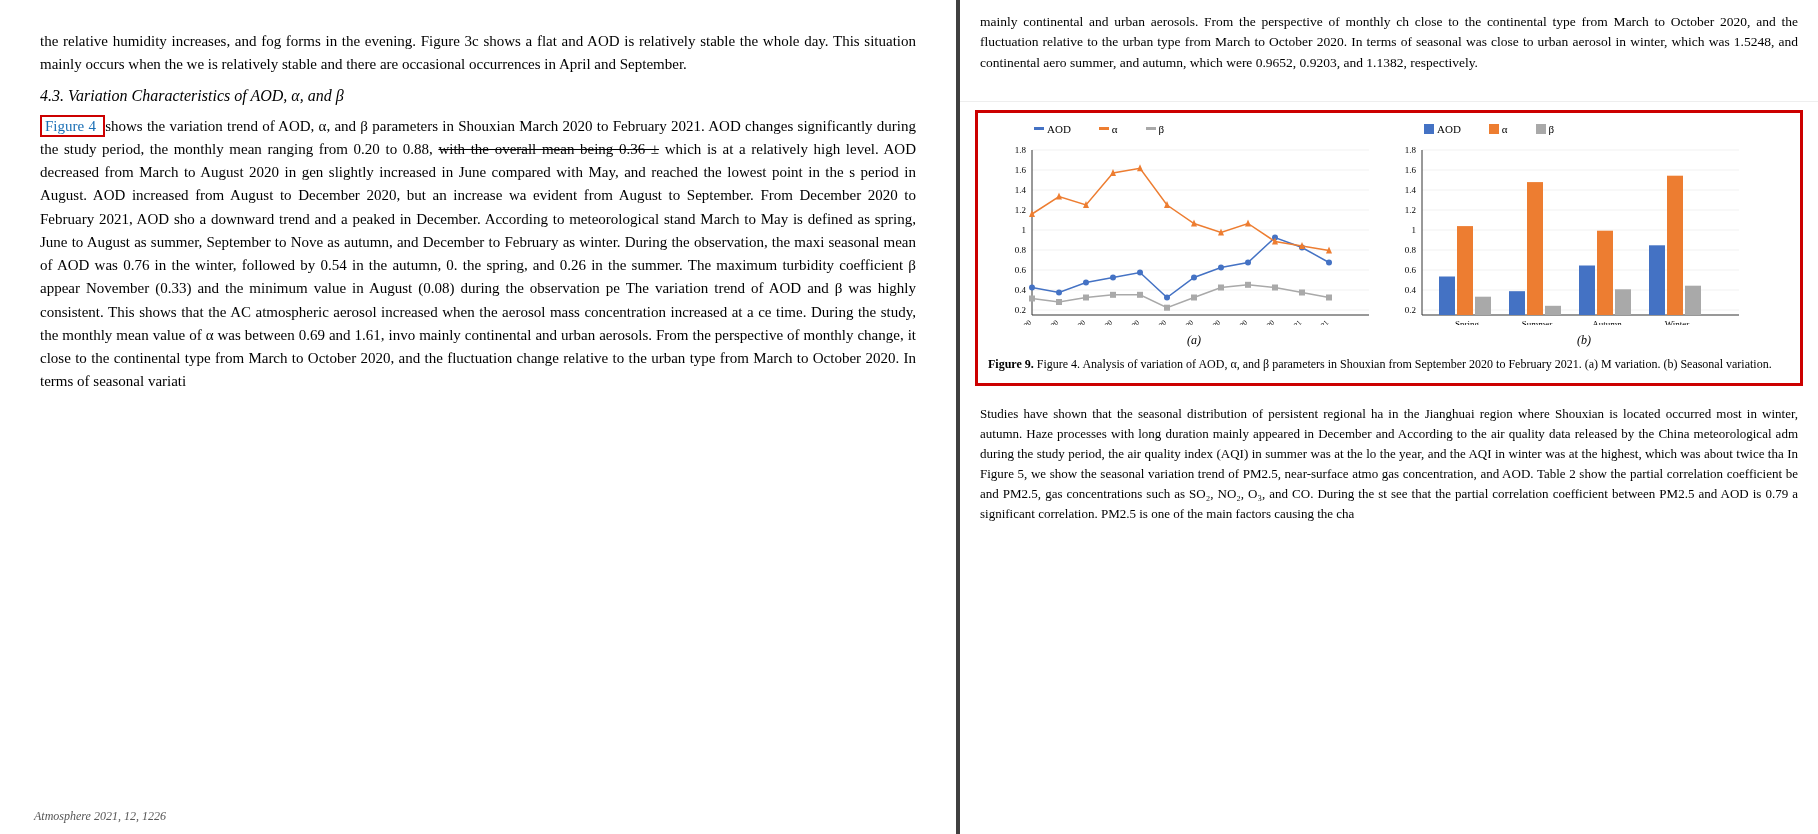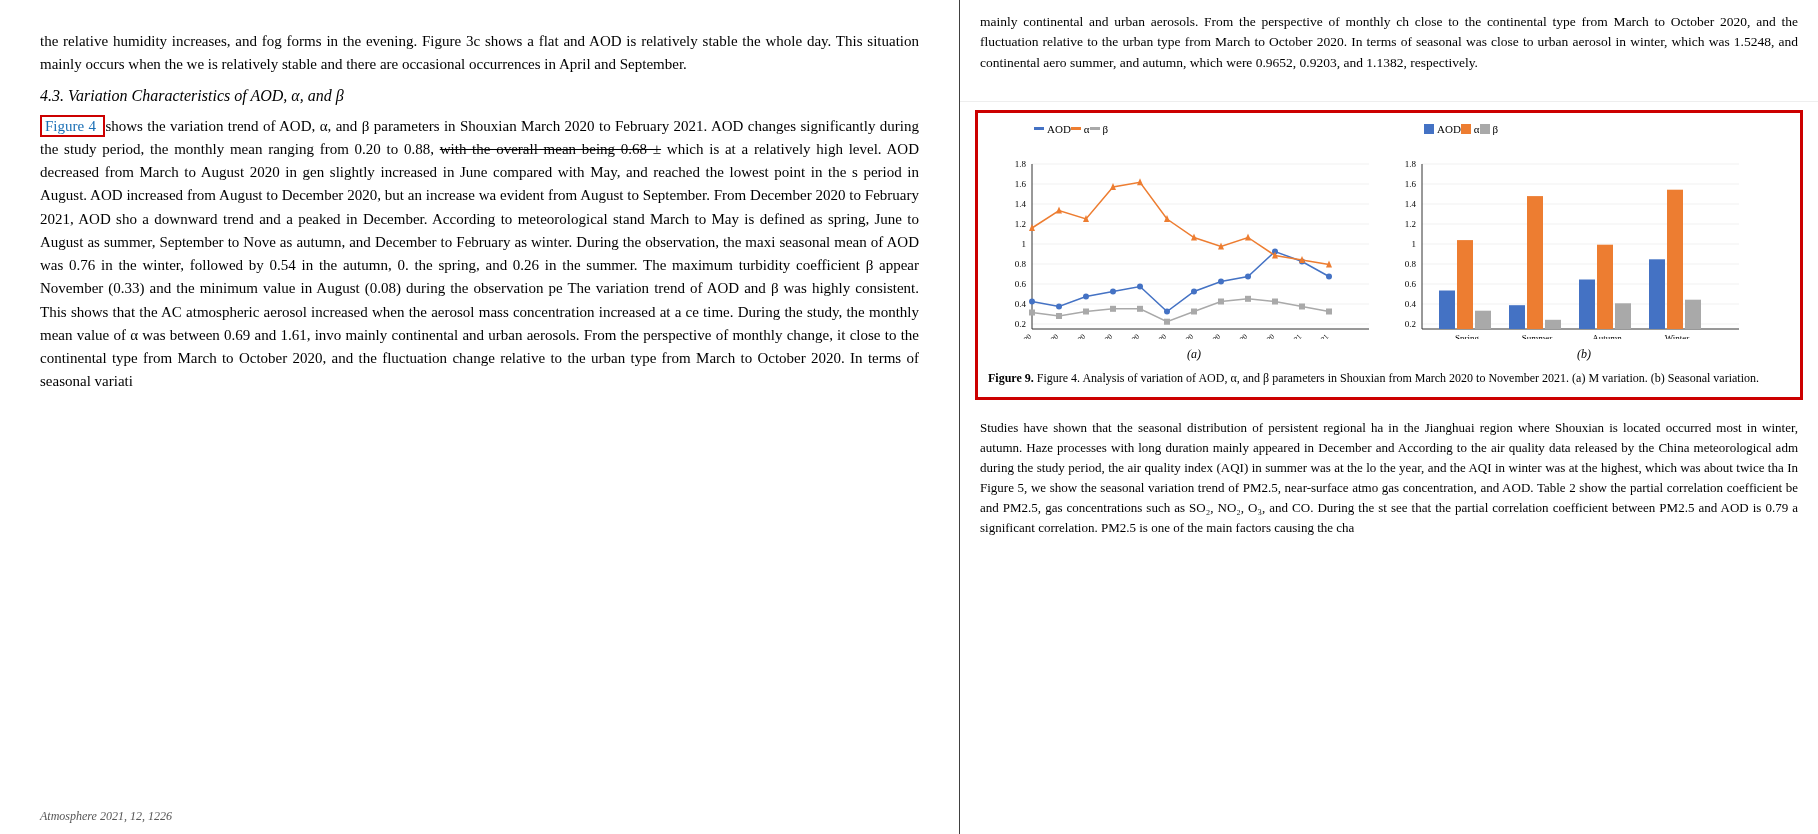--- a/index.html
+++ b/index.html
@@ -11,21 +11,21 @@
       height: 834px;
       overflow: hidden;
     }
 
     
     .left-panel {
       width: 960px;
       height: 834px;
       padding: 30px 40px 20px 40px;
       overflow: hidden;
-      border-right: 1px solid #404040;
+      border-right: 4px solid #404040;
       position: relative;
     }
 
     .left-panel p {
       font-size: 15px;
       line-height: 1.55;
       text-align: justify;
       margin-bottom: 10px;
     }
 
@@ -48,21 +48,21 @@
       text-decoration: none;
     }
 
     .strikethrough {
       text-decoration: line-through;
     }
 
     .footer-text {
       position: absolute;
       bottom: 10px;
-      left: 40px;
+      left: 34px;
       font-size: 12px;
       color: #555;
       font-style: italic;
       font-family: Liberation Serif, serif;
     }
 
     
     .right-panel {
       width: 858px;
       height: 834px;
@@ -127,23 +127,23 @@
     }
 
     
     svg text {
       font-family: 'Times New Roman', Times, serif;
     }
 
     
     .legend {
       display: flex;
-      gap: 0;
+      gap: 28px;
       font-size: 11px;
-      margin-bottom: 14px;
+      margin-bottom: 0;
       padding-left: 30px;
     }
     .legend-item {
       display: flex;
       align-items: center;
       gap: 3px;
     }
     .legend-dot {
       width: 10px;
       height: 3px;
@@ -170,21 +170,21 @@
 
   <h3>4.3. Variation Characteristics of AOD, α, and β</h3>
 
   <p>
     <span class="highlight-box">
       <a class="link-blue">Figure 4</a>
     </span>
     <span>
       shows the variation trend of AOD, α, and β parameters in Shouxian
       March 2020 to February 2021. AOD changes significantly during the study period,
-      the monthly mean ranging from 0.20 to 0.88, <span class="strikethrough">with the overall mean being 0.68 ±</span>
+      the monthly mean ranging from 0.20 to 0.88, <span class="strikethrough">with the overall mean being 0.36 ±</span>
       which is at a relatively high level. AOD decreased from March to August 2020 in gen
       slightly increased in June compared with May, and reached the lowest point in the s
       period in August. AOD increased from August to December 2020, but an increase wa
       evident from August to September. From December 2020 to February 2021, AOD sho
       a downward trend and a peaked in December. According to meteorological stand
       March to May is defined as spring, June to August as summer, September to Nove
       as autumn, and December to February as winter. During the observation, the maxi
       seasonal mean of AOD was 0.76 in the winter, followed by 0.54 in the autumn, 0.
       the spring, and 0.26 in the summer. The maximum turbidity coefficient β appear
       November (0.33) and the minimum value in August (0.08) during the observation pe
@@ -377,19 +377,19 @@
           <text x="213" y="192" font-size="9" text-anchor="middle">Autumn</text>
           <text x="283" y="192" font-size="9" text-anchor="middle">Winter</text>
         </svg>
         <div class="chart-label">(b)</div>
       </div>
 
     </div>
 
     <div class="figure-caption">
       <strong>Figure 9.</strong>
-      <span>Figure 4. Analysis of variation of AOD, α, and β parameters in Shouxian from March 2020 to November 2021. (a) M variation. (b) Seasonal variation.</span>
+      <span>Figure 4. Analysis of variation of AOD, α, and β parameters in Shouxian from September 2020 to February 2021. (a) M variation. (b) Seasonal variation.</span>
     </div>
   </div>
 
   <div class="right-bottom">Studies have shown that the seasonal distribution of persistent regional ha in the Jianghuai region where Shouxian is located occurred most in winter, autumn. Haze processes with long duration mainly appeared in December and According to the air quality data released by the China meteorological adm during the study period, the air quality index (AQI) in summer was at the lo the year, and the AQI in winter was at the highest, which was about twice tha In Figure 5, we show the seasonal variation trend of PM2.5, near-surface atmo gas concentration, and AOD. Table 2 show the partial correlation coefficient be and PM2.5, gas concentrations such as SO₂, NO₂, O₃, and CO. During the st see that the partial correlation coefficient between PM2.5 and AOD is 0.79 a significant correlation. PM2.5 is one of the main factors causing the cha</div>
 
 </div>
 
 </body></html>

